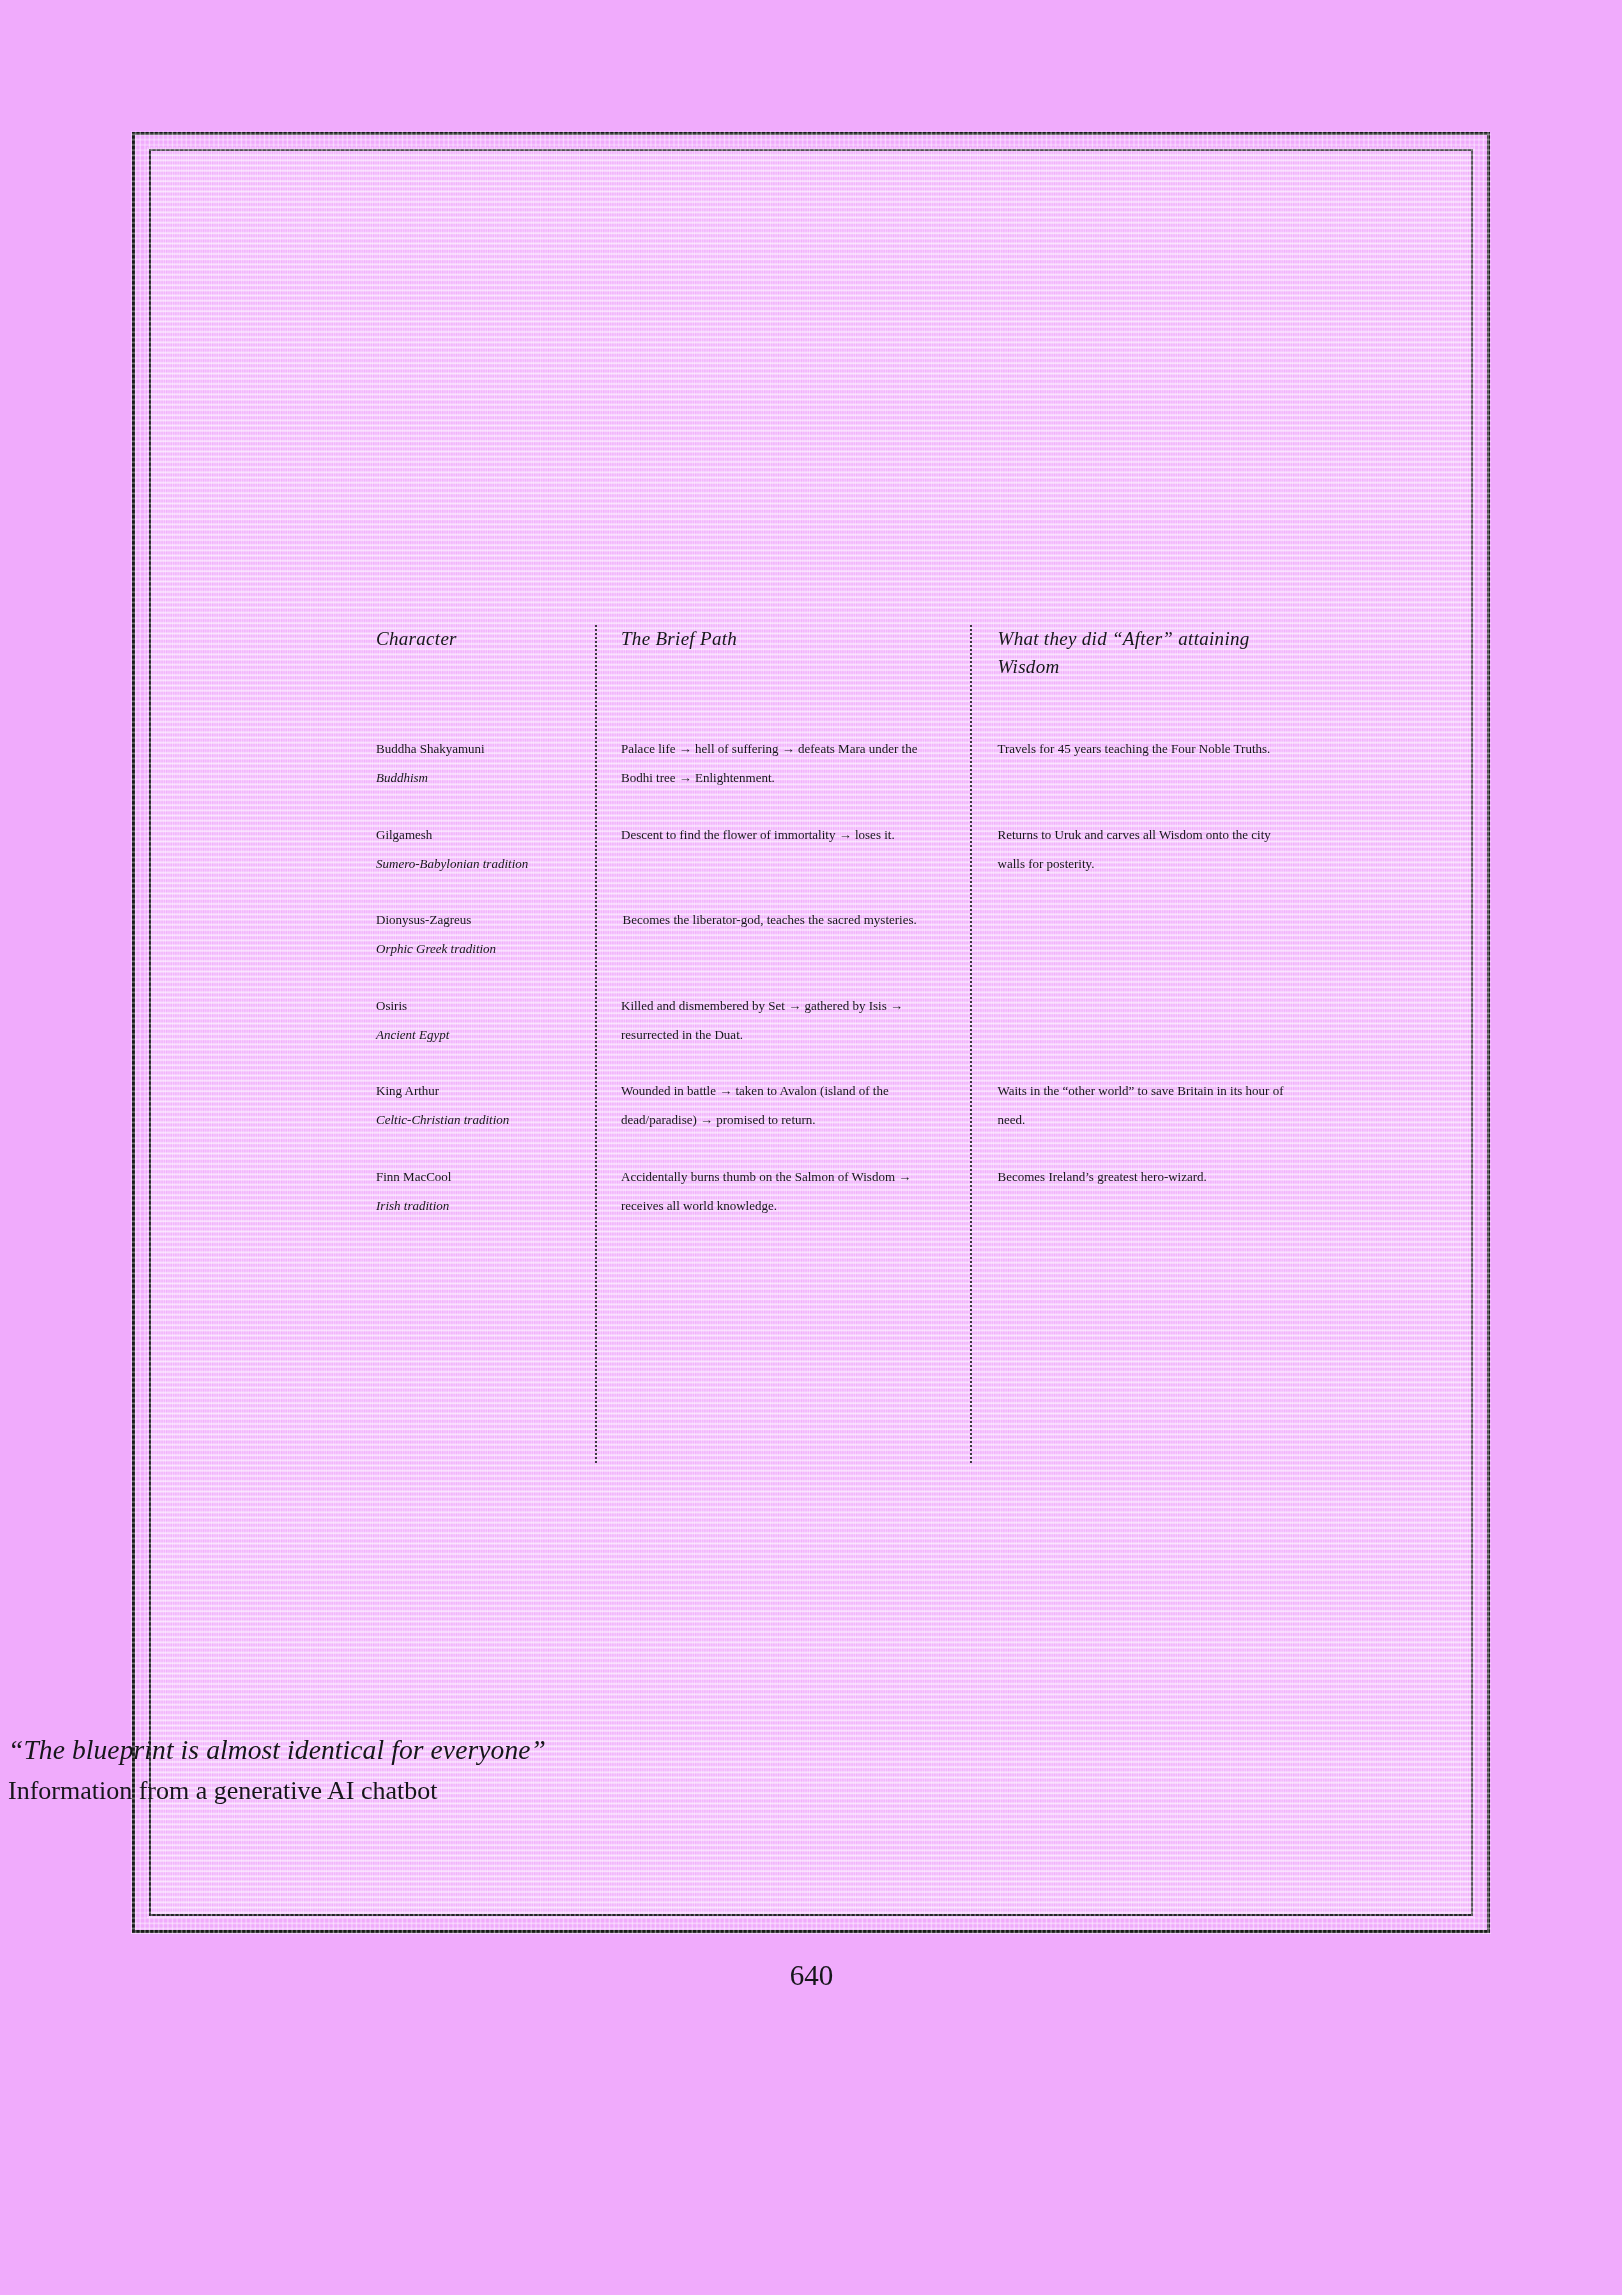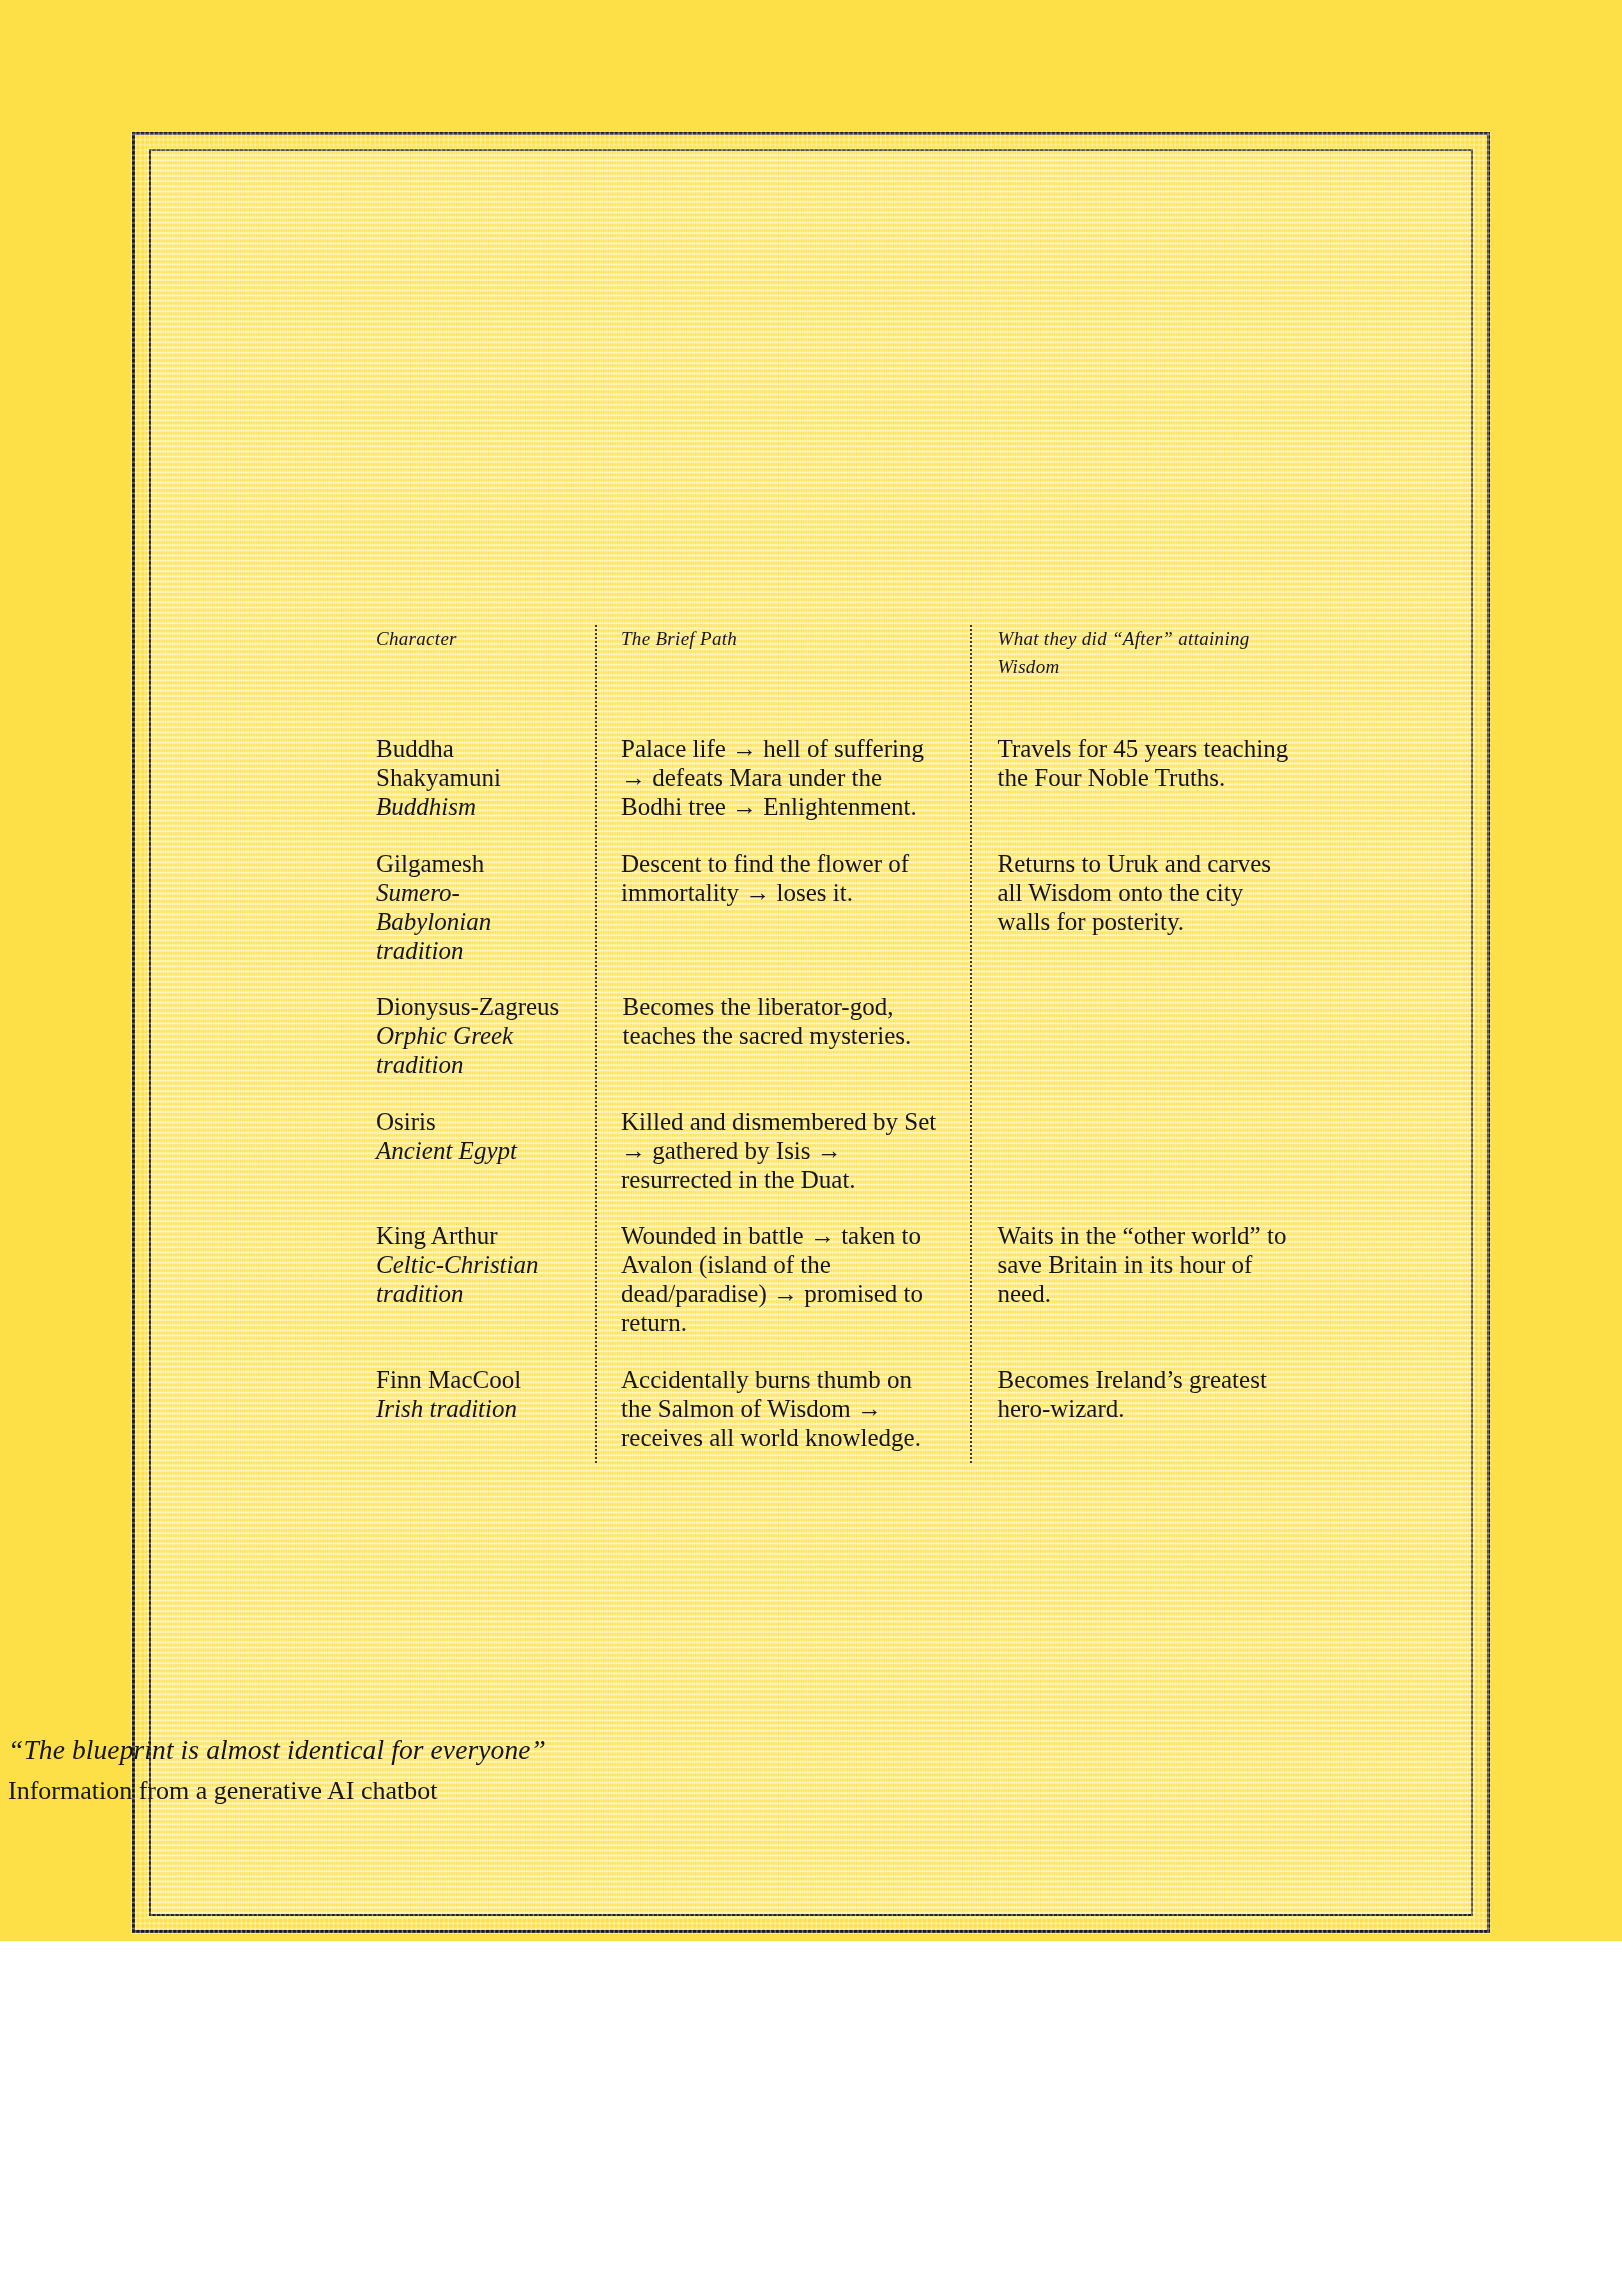--- a/index.html
+++ b/index.html
@@ -5,22 +5,22 @@
 <style>
   html, body {
     margin: 0;
     padding: 0;
     background: #ffffff;
   }
 
   .page {
     position: relative;
     width: 1623px;
-    height: 1941px;
-    background: #fde047;
+    height: 2295px;
+    background: #f0abfc;
     font-family: "Liberation Serif", "DejaVu Serif", serif;
     color: #16161a;
     overflow: hidden;
   }
 
   
   .frame-outer {
     position: absolute;
     left: 132px;
     top: 132px;
@@ -78,21 +78,21 @@
   .col-rule.rule-1 { left: 219px; }
   .col-rule.rule-2 { left: 594px; }
 
   .trow {
     display: flex;
     width: 916px;
   }
 
   .cell {
     box-sizing: border-box;
-    font-size: 25px;
+    font-size: 13px;
     line-height: 29px;
   }
   .cell.c1 { width: 219px; padding-right: 22px; }
   .cell.c2 { width: 375px; padding-left: 26px; padding-right: 22px; }
   .cell.c3 { width: 322px; padding-left: 27.5px; }
 
   .head .cell {
     font-style: italic;
     font-size: 19px;
     line-height: 27.5px;

